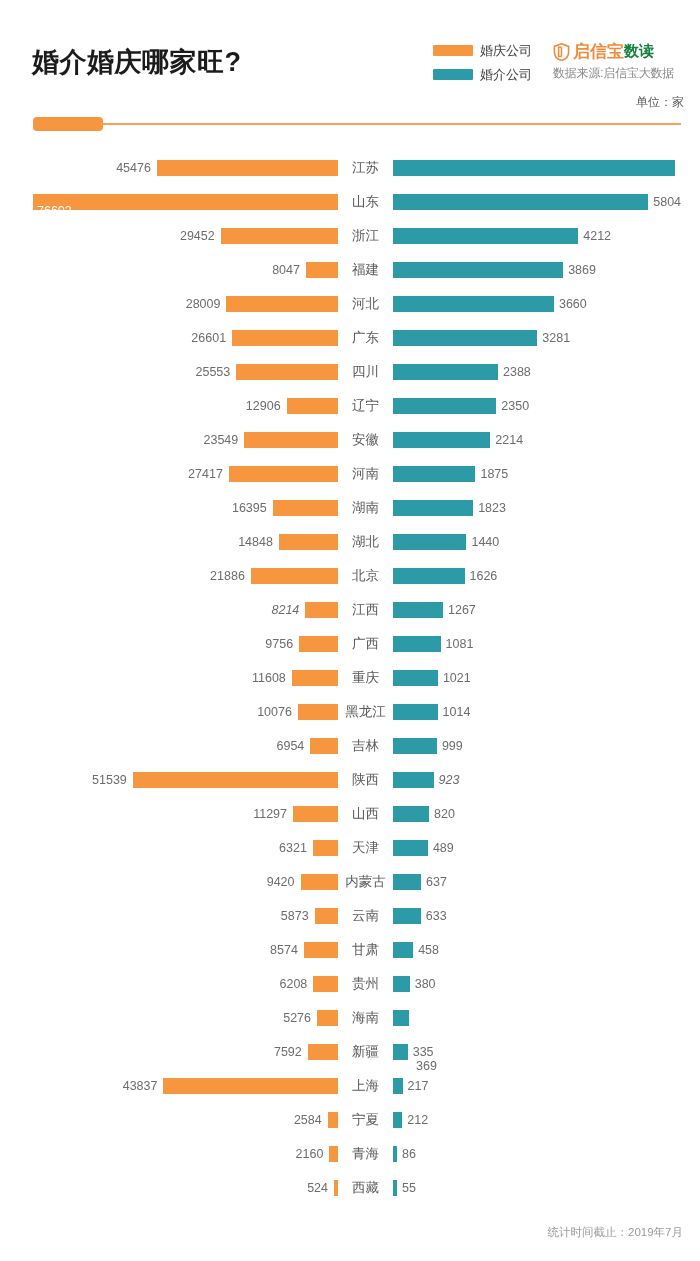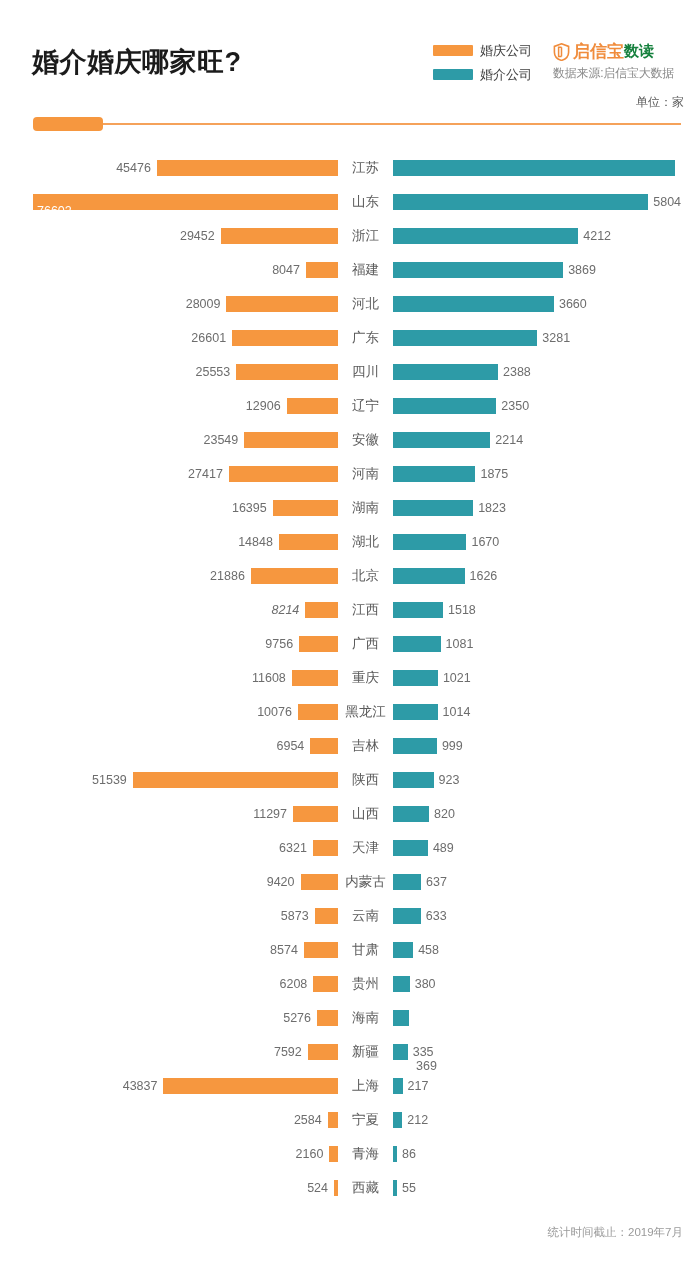--- a/index.html
+++ b/index.html
@@ -253,21 +253,21 @@
       </div>
     </div>
     <div class="row">
       <div class="left-half">
         <div class="bar-left" style="width: 59.1191px; background: rgb(246, 151, 63);"></div>
         <div class="val-left outside" style="right: 65.1191px;">14848</div>
       </div>
       <div class="prov">湖北</div>
       <div class="right-half">
         <div class="bar-right" style="width: 73.4467px; background: rgb(45, 155, 167);"></div>
-        <div class="val-right" style="left: 78.4467px;">1670</div>
+        <div class="val-right" style="left: 78.4467px;">1440</div>
       </div>
     </div>
     <div class="row">
       <div class="left-half">
         <div class="bar-left" style="width: 87.1417px; background: rgb(246, 151, 63);"></div>
         <div class="val-left outside" style="right: 93.1417px;">21886</div>
       </div>
       <div class="prov">北京</div>
       <div class="right-half">
         <div class="bar-right" style="width: 71.5115px; background: rgb(45, 155, 167);"></div>
@@ -275,21 +275,21 @@
       </div>
     </div>
     <div class="row">
       <div class="left-half">
         <div class="bar-left" style="width: 32.705px; background: rgb(246, 151, 63);"></div>
         <div class="val-left outside" style="right: 38.705px; font-style: italic;">8214</div>
       </div>
       <div class="prov">江西</div>
       <div class="right-half">
         <div class="bar-right" style="width: 50.0053px; background: rgb(45, 155, 167);"></div>
-        <div class="val-right" style="left: 55.0053px;">1518</div>
+        <div class="val-right" style="left: 55.0053px;">1267</div>
       </div>
     </div>
     <div class="row">
       <div class="left-half">
         <div class="bar-left" style="width: 38.8447px; background: rgb(246, 151, 63);"></div>
         <div class="val-left outside" style="right: 44.8447px;">9756</div>
       </div>
       <div class="prov">广西</div>
       <div class="right-half">
         <div class="bar-right" style="width: 47.5424px; background: rgb(45, 155, 167);"></div>
@@ -330,21 +330,21 @@
       </div>
     </div>
     <div class="row">
       <div class="left-half">
         <div class="bar-left" style="width: 205.209px; background: rgb(246, 151, 63);"></div>
         <div class="val-left outside" style="right: 211.209px;">51539</div>
       </div>
       <div class="prov">陕西</div>
       <div class="right-half">
         <div class="bar-right" style="width: 40.5936px; background: rgb(45, 155, 167);"></div>
-        <div class="val-right" style="left: 45.5936px;">923</div>
+        <div class="val-right" style="left: 45.5936px; font-style: italic;">923</div>
       </div>
     </div>
     <div class="row">
       <div class="left-half">
         <div class="bar-left" style="width: 44.9804px; background: rgb(246, 151, 63);"></div>
         <div class="val-left outside" style="right: 50.9804px;">11297</div>
       </div>
       <div class="prov">山西</div>
       <div class="right-half">
         <div class="bar-right" style="width: 36.0636px; background: rgb(45, 155, 167);"></div>

